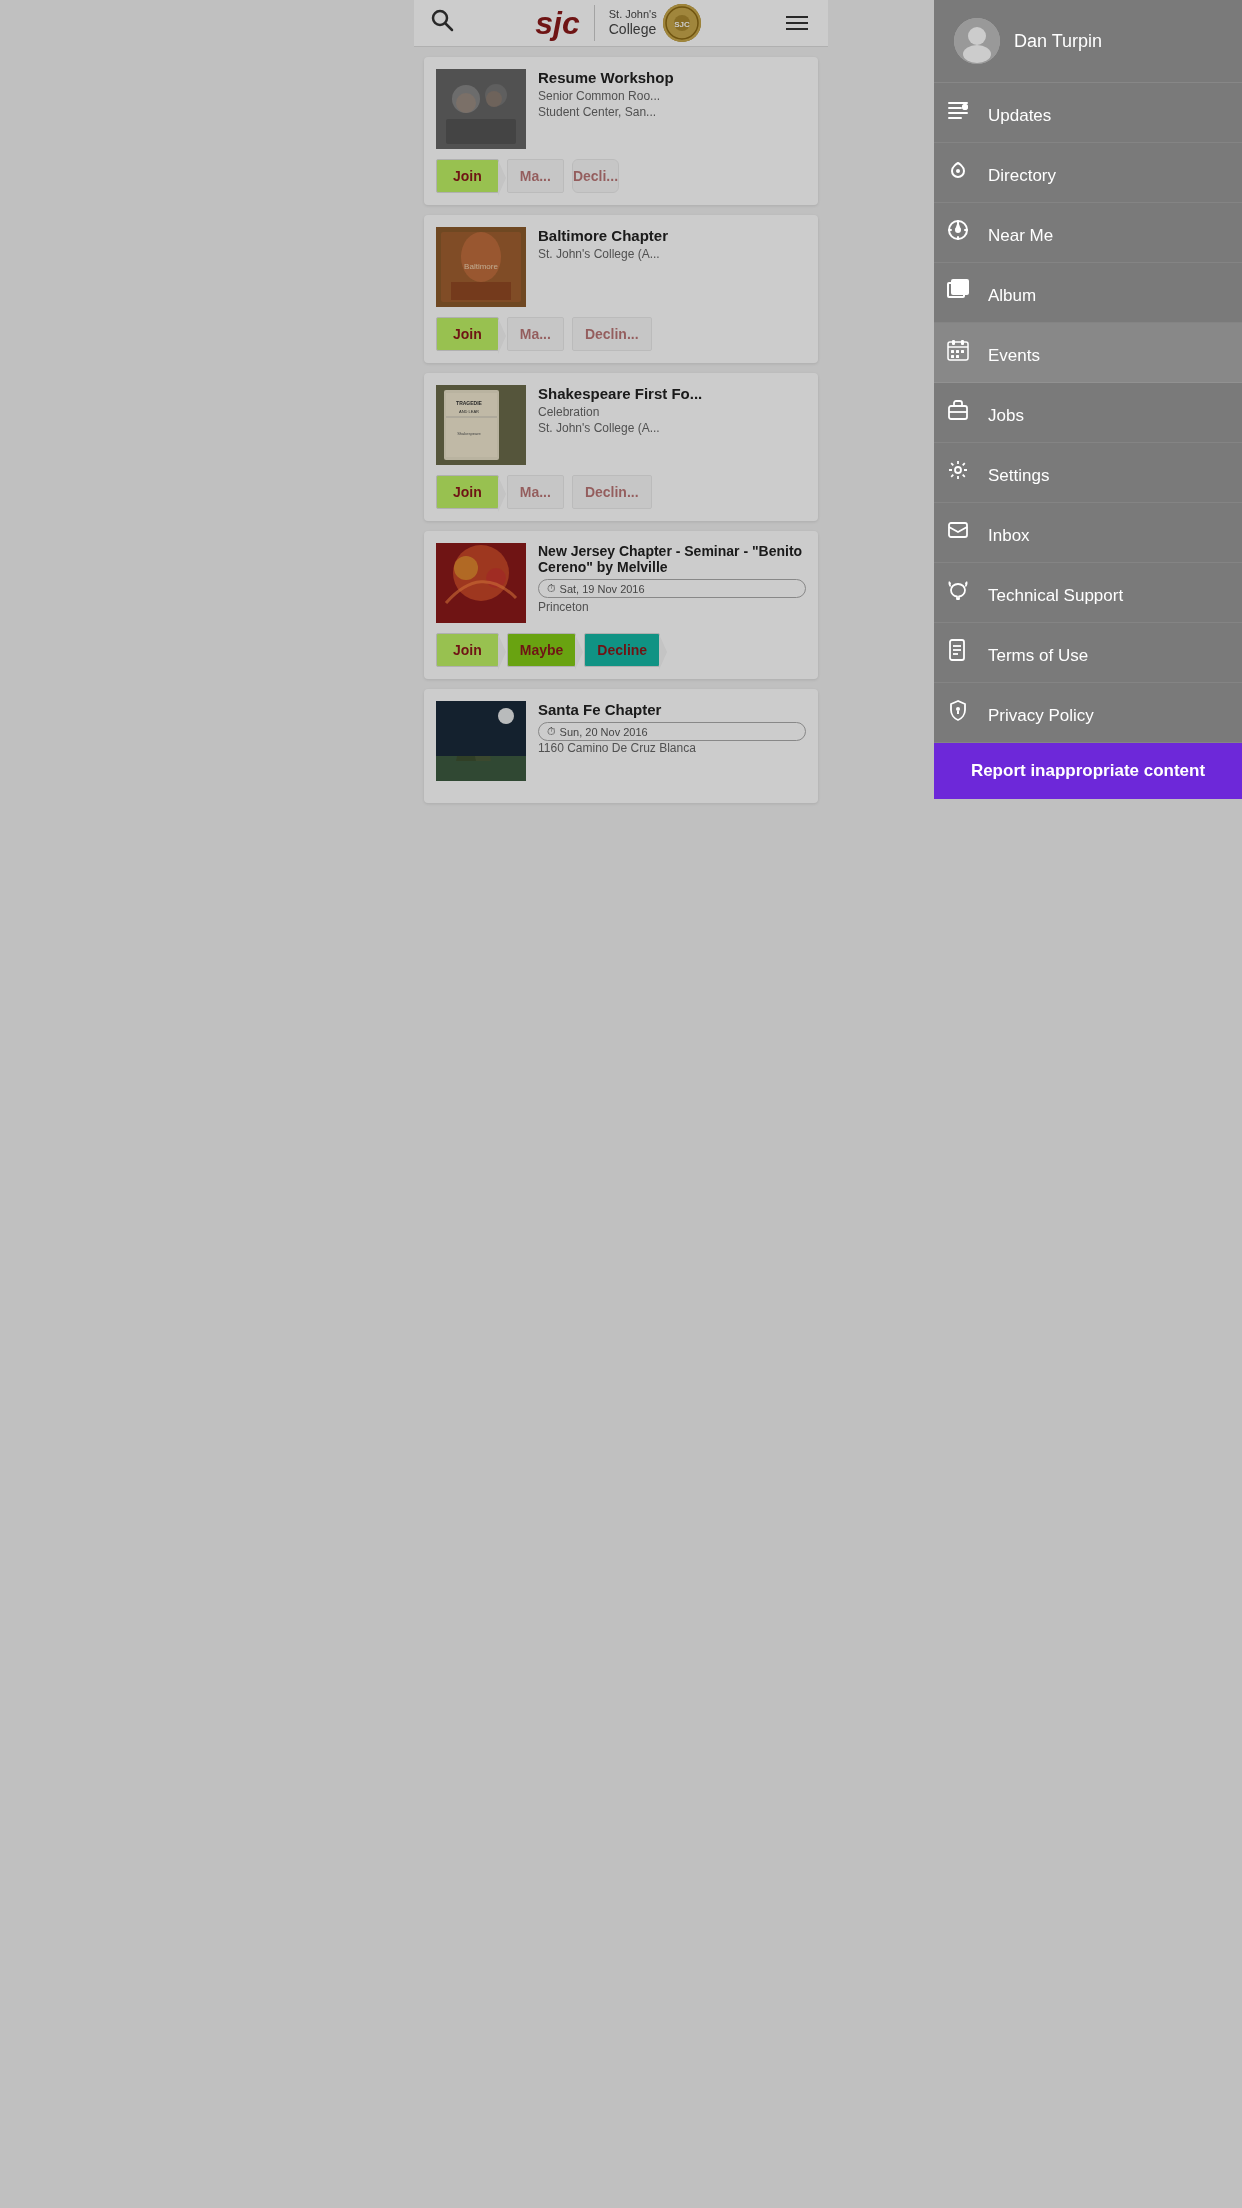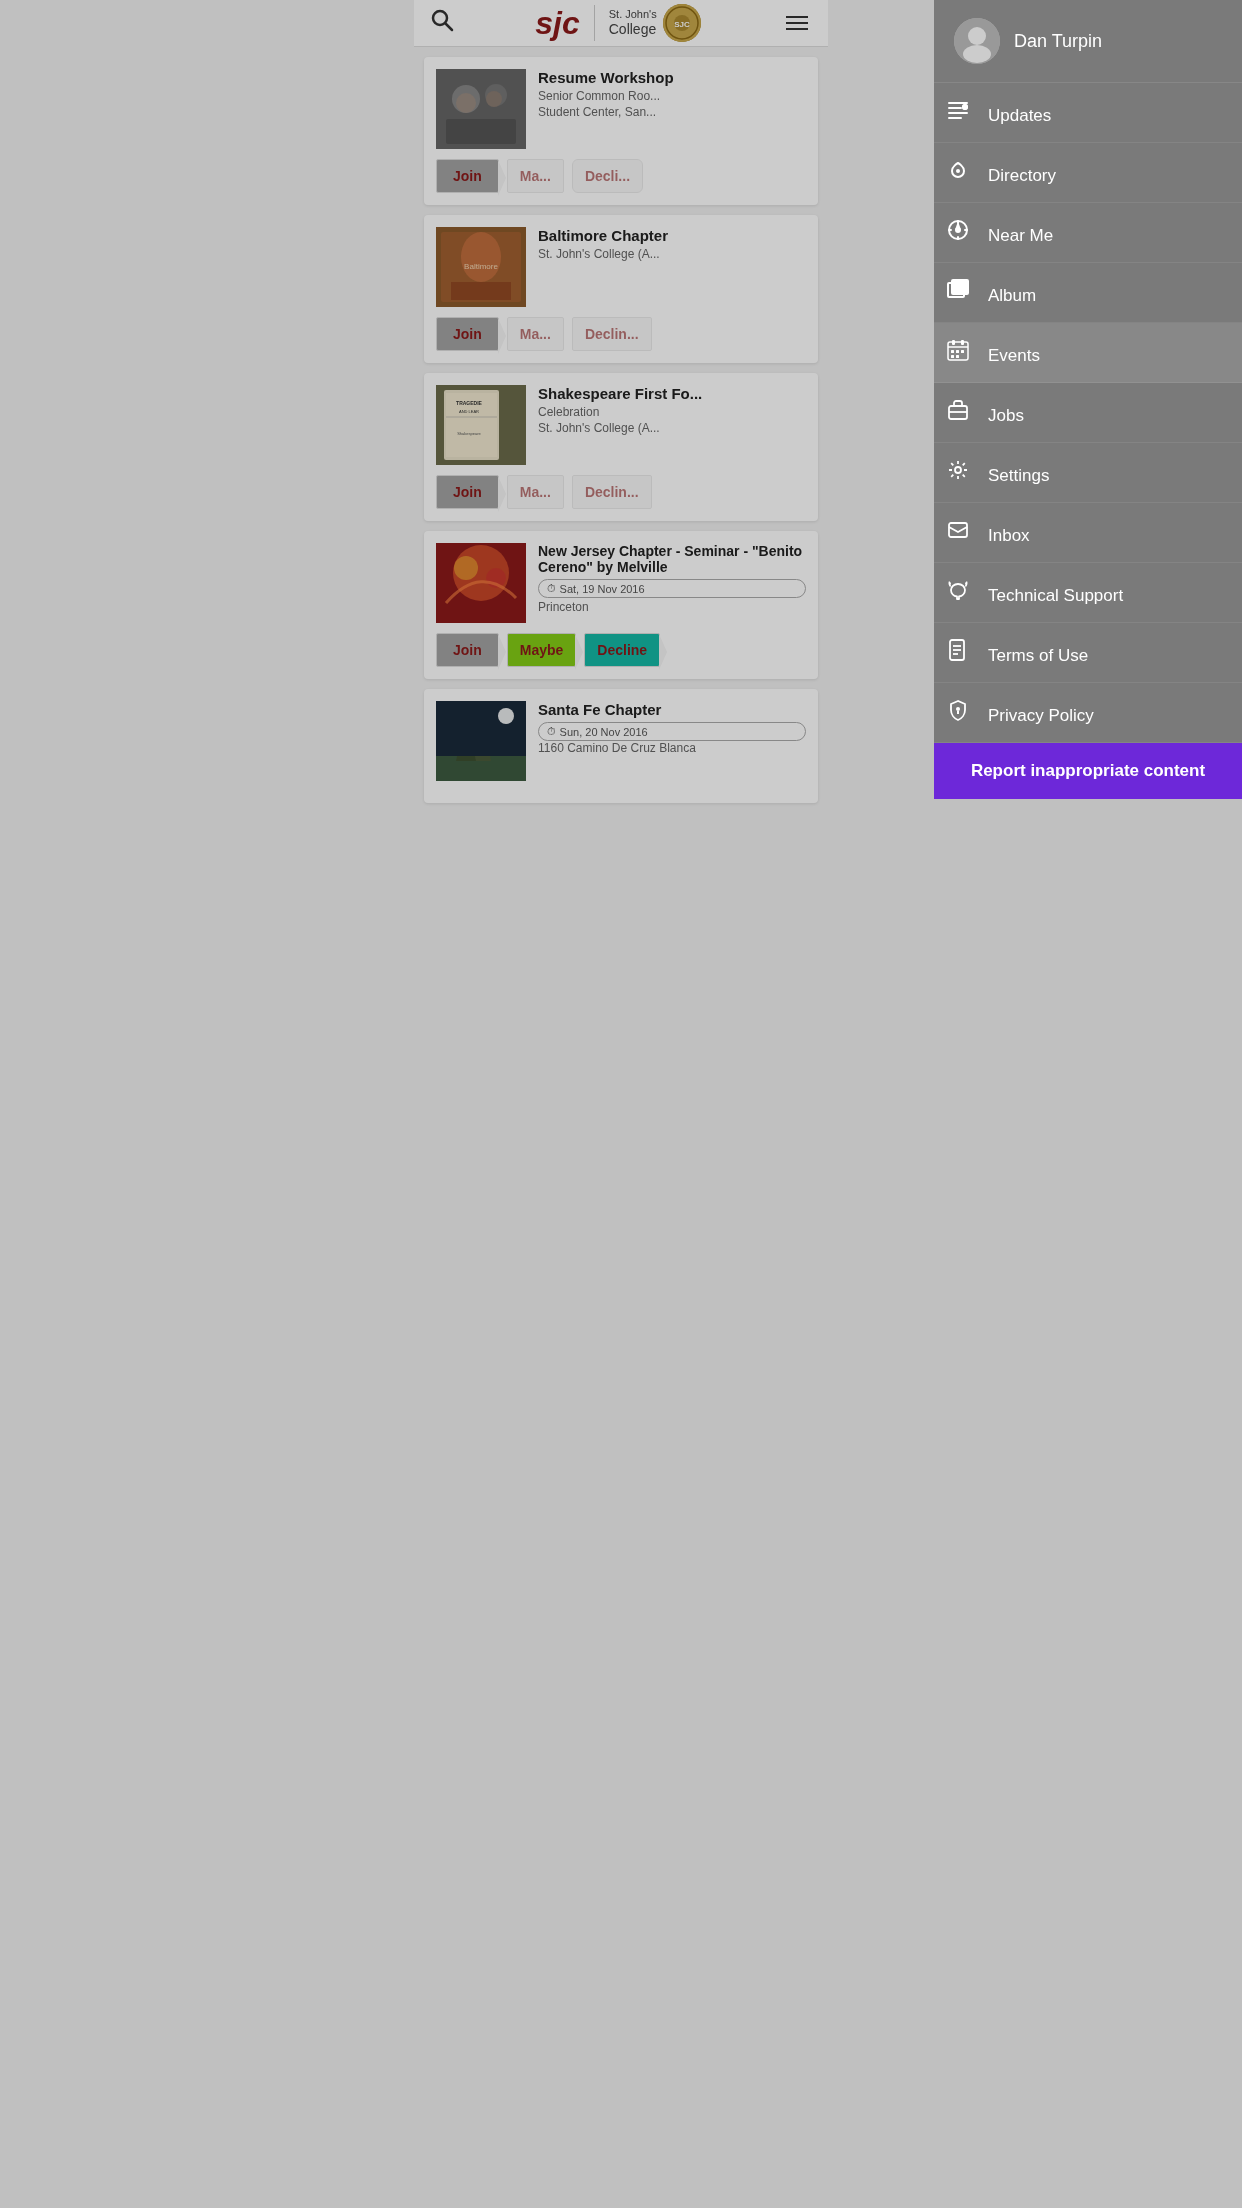--- a/index.html
+++ b/index.html
@@ -127,21 +127,21 @@
     .clock-icon {
       font-size: 11px;
     }
     .event-actions {
       display: flex;
       gap: 8px;
     }
     .btn-join {
       display: flex;
       align-items: center;
-      background: #a3a3a3;
+      background: #bef264;
       border: 1px solid #ddd;
       border-radius: 2px;
       padding: 8px 16px;
       font-size: 14px;
       color: #8b1a1a;
       font-weight: 600;
       cursor: pointer;
       position: relative;
     }
     .btn-join::after {
@@ -385,21 +385,21 @@
       </div>
       <div class="event-info">
         <div class="event-title">Resume Workshop</div>
         <div class="event-subtitle">Senior Common Roo...</div>
         <div class="event-subtitle">Student Center, San...</div>
       </div>
     </div>
     <div class="event-actions">
       <button class="btn-join">Join</button>
       <div style="opacity:0.6;display:flex;align-items:center;background:#f5f5f5;border:1px solid #ddd;border-radius:2px;padding:8px 12px;font-size:14px;color:#8b1a1a;font-weight:600;">Ma...</div>
-      <div style="opacity:0.6;display:flex;align-items:center;background:#f5f5f5;border:1px solid #ddd;border-radius:6px;padding:8px 12px;font-size:14px;color:#8b1a1a;font-weight:600;">Decli...</div>
+      <div style="opacity:0.6;display:flex;align-items:center;background:#f5f5f5;border:1px solid #ddd;border-radius:6px;padding:8px 0;font-size:14px;color:#8b1a1a;font-weight:600;">Decli...</div>
     </div>
   </div>
 
   <div class="event-card">
     <div class="event-card-top">
       <div class="img-baltimore">
         <svg width="90" height="80" viewBox="0 0 90 80">
           <rect width="90" height="80" fill="#8b5a2b"></rect>
           <rect x="5" y="5" width="80" height="70" rx="2" fill="#a06030"></rect>
           <ellipse cx="45" cy="30" rx="20" ry="25" fill="#c87040" opacity="0.8"></ellipse>

